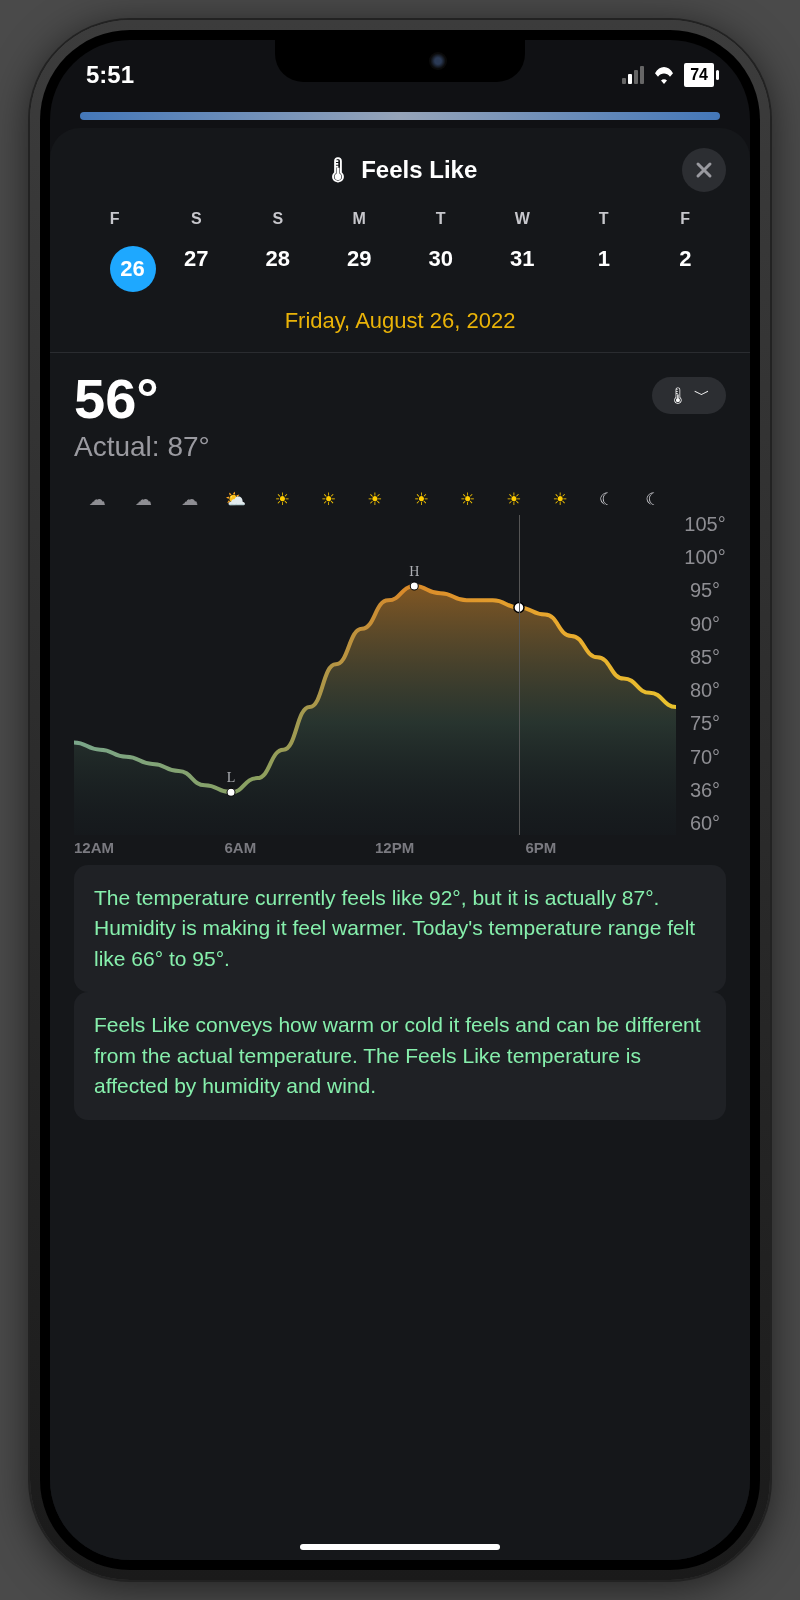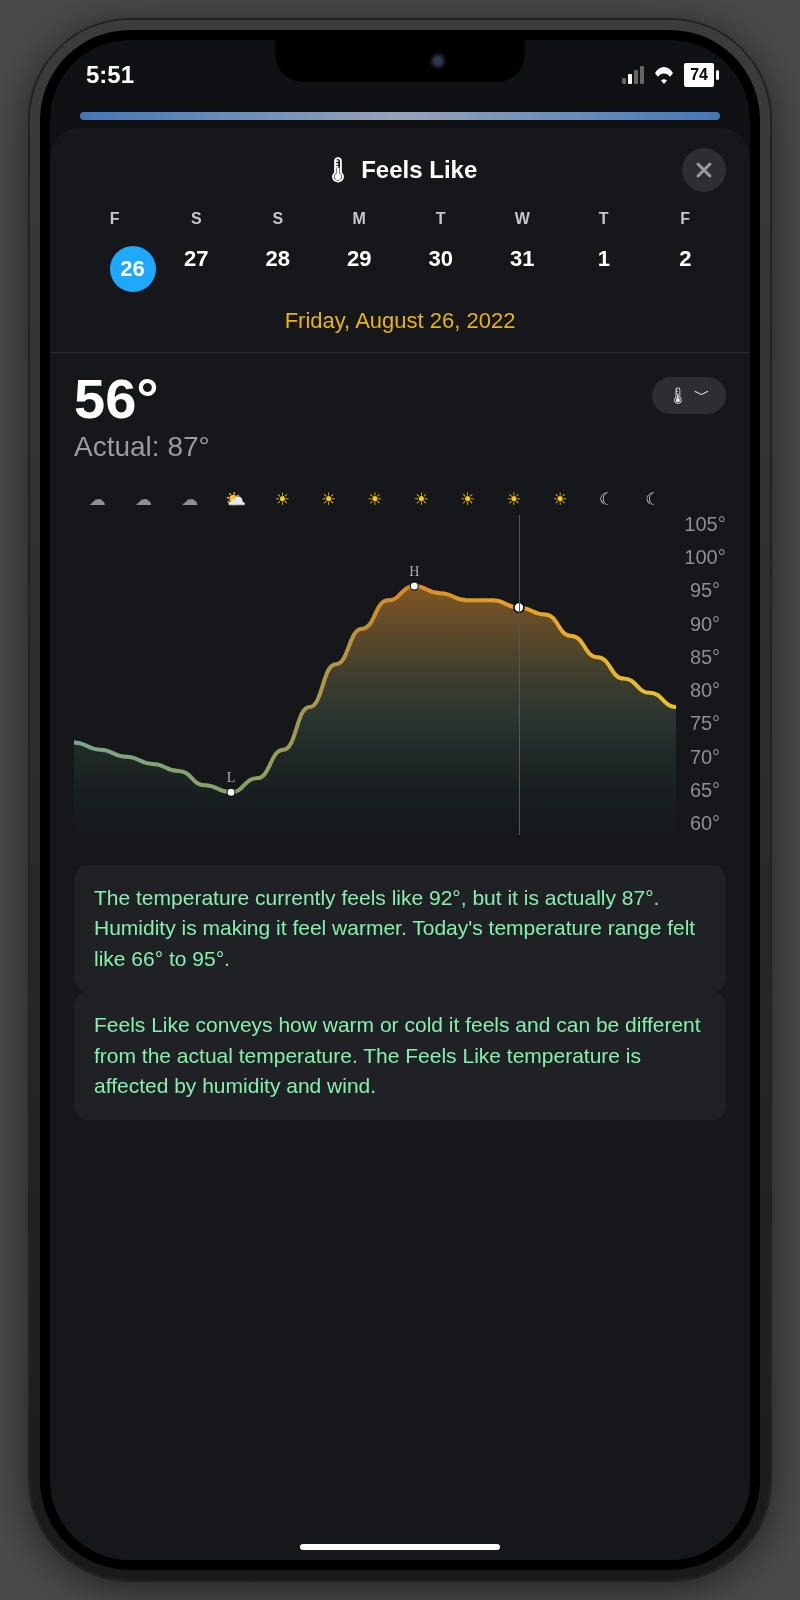--- a/index.html
+++ b/index.html
@@ -186,31 +186,37 @@
                   <path d="M 0 227.55555555555557 C 13.043478260869565 227.55555555555557 13.043478260869565 234.66666666666669 26.08695652173913 234.66666666666669 C 39.130434782608695 234.66666666666669 39.130434782608695 241.77777777777777 52.17391304347826 241.77777777777777 C 65.21739130434783 241.77777777777777 65.21739130434783 248.88888888888889 78.26086956521739 248.88888888888889 C 91.30434782608695 248.88888888888889 91.30434782608695 256 104.34782608695652 256 C 117.3913043478261 256 117.3913043478261 270.22222222222223 130.43478260869566 270.22222222222223 C 143.47826086956522 270.22222222222223 143.47826086956522 277.3333333333333 156.52173913043478 277.3333333333333 C 169.56521739130437 277.3333333333333 169.56521739130437 263.1111111111111 182.60869565217394 263.1111111111111 C 195.6521739130435 263.1111111111111 195.6521739130435 234.66666666666669 208.69565217391303 234.66666666666669 C 221.73913043478262 234.66666666666669 221.73913043478262 192 234.7826086956522 192 C 247.82608695652175 192 247.82608695652175 149.33333333333334 260.8695652173913 149.33333333333334 C 273.9130434782609 149.33333333333334 273.9130434782609 113.77777777777777 286.95652173913044 113.77777777777777 C 300 113.77777777777777 300 85.33333333333334 313.04347826086956 85.33333333333334 C 326.0869565217391 85.33333333333334 326.0869565217391 71.11111111111111 339.1304347826087 71.11111111111111 C 352.17391304347825 71.11111111111111 352.17391304347825 78.22222222222223 365.21739130434787 78.22222222222223 C 378.2608695652174 78.22222222222223 378.2608695652174 85.33333333333334 391.30434782608694 85.33333333333334 C 404.3478260869565 85.33333333333334 404.3478260869565 85.33333333333334 417.39130434782606 85.33333333333334 C 430.4347826086956 85.33333333333334 430.4347826086956 92.44444444444443 443.4782608695652 92.44444444444443 C 456.52173913043475 92.44444444444443 456.52173913043475 99.55555555555554 469.5652173913044 99.55555555555554 C 482.60869565217394 99.55555555555554 482.60869565217394 120.88888888888889 495.6521739130435 120.88888888888889 C 508.69565217391306 120.88888888888889 508.69565217391306 142.22222222222223 521.7391304347826 142.22222222222223 C 534.7826086956522 142.22222222222223 534.7826086956522 163.55555555555557 547.8260869565217 163.55555555555557 C 560.8695652173913 163.55555555555557 560.8695652173913 177.77777777777777 573.9130434782609 177.77777777777777 C 586.9565217391305 177.77777777777777 586.9565217391305 192 600 192 L 600 320 L 0 320 Z" fill="url(#fill)"></path>
                   <path d="M 0 227.55555555555557 C 13.043478260869565 227.55555555555557 13.043478260869565 234.66666666666669 26.08695652173913 234.66666666666669 C 39.130434782608695 234.66666666666669 39.130434782608695 241.77777777777777 52.17391304347826 241.77777777777777 C 65.21739130434783 241.77777777777777 65.21739130434783 248.88888888888889 78.26086956521739 248.88888888888889 C 91.30434782608695 248.88888888888889 91.30434782608695 256 104.34782608695652 256 C 117.3913043478261 256 117.3913043478261 270.22222222222223 130.43478260869566 270.22222222222223 C 143.47826086956522 270.22222222222223 143.47826086956522 277.3333333333333 156.52173913043478 277.3333333333333 C 169.56521739130437 277.3333333333333 169.56521739130437 263.1111111111111 182.60869565217394 263.1111111111111 C 195.6521739130435 263.1111111111111 195.6521739130435 234.66666666666669 208.69565217391303 234.66666666666669 C 221.73913043478262 234.66666666666669 221.73913043478262 192 234.7826086956522 192 C 247.82608695652175 192 247.82608695652175 149.33333333333334 260.8695652173913 149.33333333333334 C 273.9130434782609 149.33333333333334 273.9130434782609 113.77777777777777 286.95652173913044 113.77777777777777 C 300 113.77777777777777 300 85.33333333333334 313.04347826086956 85.33333333333334 C 326.0869565217391 85.33333333333334 326.0869565217391 71.11111111111111 339.1304347826087 71.11111111111111 C 352.17391304347825 71.11111111111111 352.17391304347825 78.22222222222223 365.21739130434787 78.22222222222223 C 378.2608695652174 78.22222222222223 378.2608695652174 85.33333333333334 391.30434782608694 85.33333333333334 C 404.3478260869565 85.33333333333334 404.3478260869565 85.33333333333334 417.39130434782606 85.33333333333334 C 430.4347826086956 85.33333333333334 430.4347826086956 92.44444444444443 443.4782608695652 92.44444444444443 C 456.52173913043475 92.44444444444443 456.52173913043475 99.55555555555554 469.5652173913044 99.55555555555554 C 482.60869565217394 99.55555555555554 482.60869565217394 120.88888888888889 495.6521739130435 120.88888888888889 C 508.69565217391306 120.88888888888889 508.69565217391306 142.22222222222223 521.7391304347826 142.22222222222223 C 534.7826086956522 142.22222222222223 534.7826086956522 163.55555555555557 547.8260869565217 163.55555555555557 C 560.8695652173913 163.55555555555557 560.8695652173913 177.77777777777777 573.9130434782609 177.77777777777777 C 586.9565217391305 177.77777777777777 586.9565217391305 192 600 192" fill="none" stroke="url(#stroke)" stroke-width="4" stroke-linecap="round"></path>
                   <circle cx="156.52173913043478" cy="277.3333333333333" r="4" fill="#fff" stroke="#000" stroke-width="1"></circle>
                   <text x="156.52173913043478" y="267.3333333333333" fill="#aeb0b5" font-size="14" text-anchor="middle" font-family="-apple-system">L</text>
                   <circle cx="339.1304347826087" cy="71.11111111111111" r="4" fill="#fff" stroke="#000" stroke-width="1"></circle>
                   <text x="339.1304347826087" y="61.111111111111114" fill="#aeb0b5" font-size="14" text-anchor="middle" font-family="-apple-system">H</text>
                   <circle cx="443.4782608695652" cy="92.44444444444443" r="5" fill="#fff" stroke="#000" stroke-width="1.5"></circle>
                 </svg>
               </div>
             <div class="nowline" id="nowline" style="left: 73.913%;"></div>
+            <div class="xaxis" id="xaxis">
+                <span>12AM</span>
+                <span>6AM</span>
+                <span>12PM</span>
+                <span>6PM</span>
+              </div>
           </div>
           <div class="ylabels" id="ylabels">
               <div>105°</div>
               <div>100°</div>
               <div>95°</div>
               <div>90°</div>
               <div>85°</div>
               <div>80°</div>
               <div>75°</div>
               <div>70°</div>
-              <div>65°</div>
+              <div>36°</div>
               <div>60°</div>
             </div>
         </div>
 
         <div class="card">The temperature currently feels like 92°, but it is actually 87°. Humidity is making it feel warmer. Today's temperature range felt like 66° to 95°.</div>
 
         <div class="card">Feels Like conveys how warm or cold it feels and can be different from the actual temperature. The Feels Like temperature is affected by humidity and wind.</div>
       </div>
 
       <div class="homebar"></div>

